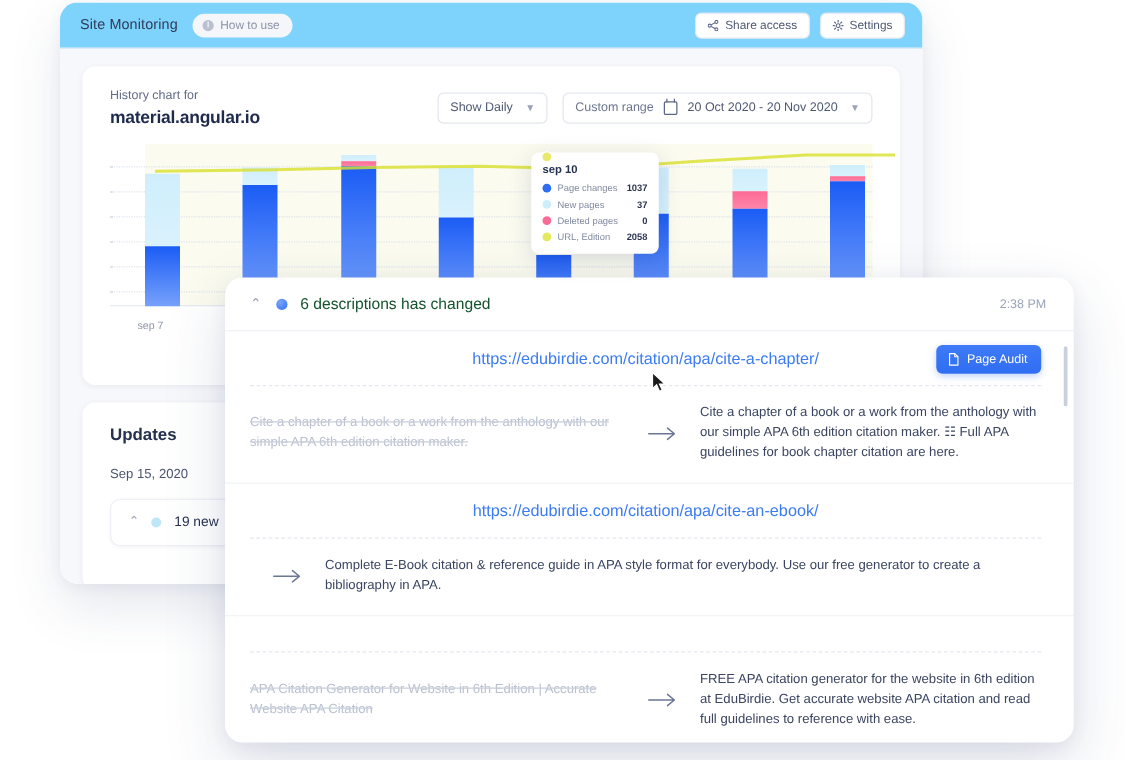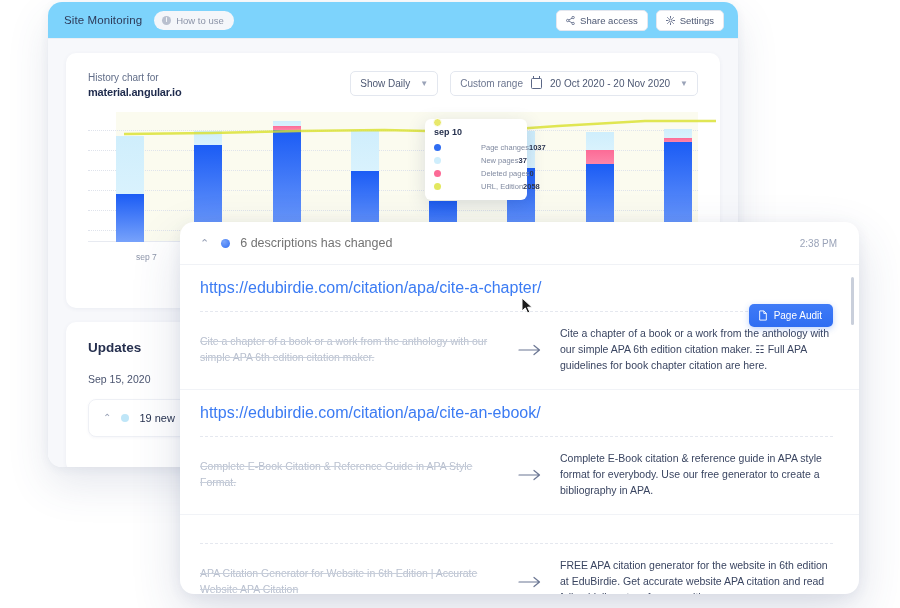--- a/index.html
+++ b/index.html
@@ -41,21 +41,21 @@
 
   .app-body{background:#f7f8fb;height:429px;padding:14px 18px 0 18px;box-sizing:border-box;}
 
   .card{
     background:#fff;border-radius:10px;box-shadow:0 1px 4px rgba(70,88,130,.07);
     position:relative;
   }
   .chart-card{height:255px;padding:18px 22px 0 22px;box-sizing:border-box;overflow:hidden;}
   .chart-head{display:flex;align-items:flex-end;}
   .chart-head-left .lbl{font-size:10px;color:#616d88;margin-bottom:3px;}
-  .chart-head-left .dom{font-size:11px;font-weight:bold;color:#1f2b4d;letter-spacing:-.2px;}
+  .chart-head-left .dom{font-size:14px;font-weight:bold;color:#1f2b4d;letter-spacing:-.2px;}
   .chart-head-right{margin-left:auto;display:flex;gap:12px;padding-bottom:2px;}
   .sel{
     border:1px solid #e3e7ef;border-radius:5px;background:#fff;height:25px;box-sizing:border-box;
     display:inline-flex;align-items:center;padding:0 9px;font-size:10px;color:#4d5873;gap:8px;
   }
   .sel .caret{color:#9aa3b8;font-size:8px;margin-left:2px;}
   .sel .muted{color:#6c7690;}
   .cal{width:9px;height:9px;border:1.2px solid #5b6786;border-radius:1.5px;position:relative;display:inline-block;}
   .cal:before{content:"";position:absolute;left:1px;top:-2.6px;width:1.2px;height:2.4px;background:#5b6786;}
   .cal:after{content:"";position:absolute;right:1px;top:-2.6px;width:1.2px;height:2.4px;background:#5b6786;}
@@ -76,21 +76,21 @@
 
   
   .tooltip{
     position:absolute;left:337px;top:7px;width:102px;background:#fff;border-radius:6px;
     box-shadow:0 5px 18px rgba(50,66,110,.17);padding:8px 9px 9px 9px;box-sizing:border-box;z-index:5;
   }
   .tt-title{font-size:9px;font-weight:bold;color:#27324f;margin-bottom:6px;}
   .tt-row{display:flex;align-items:center;margin-bottom:4px;font-size:7.5px;color:#7b melhor;}
   .tt-row{color:#808aa0;}
   .tt-dot{width:7px;height:7px;border-radius:50%;margin-right:5px;flex:0 0 auto;}
-  .tt-name{white-space:nowrap;margin-left:35px;}
+  .tt-name{white-space:nowrap;}
   .tt-val{margin-left:auto;color:#2b3553;font-weight:bold;font-size:7.5px;}
   .tt-anchor{position:absolute;left:345px;top:6px;width:7px;height:7px;border-radius:50%;
      background:#e8e86a;border:1.5px solid #fff;z-index:6;}
 
   
   .updates-card{margin-top:14px;height:150px;padding:18px 22px;box-sizing:border-box;}
   .updates-title{font-size:13.5px;font-weight:bold;color:#26304f;}
   .updates-date{font-size:10.5px;color:#4b5570;margin-top:18px;}
   .upd-item{
     margin-top:14px;background:#fff;border:1px solid #eef0f5;border-radius:8px;height:36px;
@@ -104,35 +104,35 @@
   .front-panel{
     position:absolute;left:180px;top:222px;width:679px;height:372px;background:#fff;
     border-radius:14px;box-shadow:0 20px 50px rgba(52,70,120,.16), 0 3px 14px rgba(52,70,120,.08);
     overflow:hidden;
   }
   .fp-head{height:42px;display:flex;align-items:center;padding:0 22px 0 20px;
            border-bottom:1px solid #f0f2f6;}
   .fp-chev{color:#97a0b5;font-size:11px;margin-right:12px;line-height:1;}
   .fp-dot{width:9px;height:9px;border-radius:50%;
      background:radial-gradient(circle at 35% 30%,#7aa5fb,#2f6df2);margin-right:10px;}
-  .fp-title{font-size:12.5px;color:#737373;}
+  .fp-title{font-size:12.5px;color:#14532d;}
   .fp-time{margin-left:auto;font-size:10px;color:#9aa3b8;}
   .fp-scroll{height:330px;overflow:hidden;position:relative;}
   .row{padding:14px 26px 16px 20px;border-bottom:1px solid #f1f3f7;position:relative;}
-  .row-url{font-size:16px;color:#3b7bf3;}
+  .row-url{font-size:13px;color:#3b7bf3;text-align:center;}
   .row-inner{display:flex;align-items:center;margin-top:14px;
              border-top:1px dashed #e5e8ef;padding-top:13px;}
   .old{width:300px;font-size:10.5px;line-height:16px;color:#b9c0cf;text-decoration:line-through;
        text-decoration-color:#c8cfdb;}
   .arrow{width:60px;display:flex;justify-content:center;padding-top:2px;}
   .new{flex:1;font-size:10.5px;line-height:16px;color:#3a4561;}
   .audit-btn{
     position:absolute;right:26px;top:11px;display:inline-flex;align-items:center;gap:6px;
     background:linear-gradient(180deg,#3f7bf7 0%,#2f6df2 100%);color:#fff;border-radius:5px;
-    padding:6px 11px 6px 9px;font-size:10px;box-shadow:0 2px 6px rgba(47,109,242,.3);margin-top:28px;
+    padding:6px 11px 6px 9px;font-size:10px;box-shadow:0 2px 6px rgba(47,109,242,.3);
   }
   .fp-sb{position:absolute;right:5px;top:12px;width:3px;height:48px;border-radius:2px;background:#c9cfdb;}
 
   .cursor{position:absolute;left:521px;top:297px;z-index:20;}
 </style>
 </head>
 <body>
 
 <div class="stage">
 
@@ -232,21 +232,21 @@
               <div class="seg-new" style="height:9px"></div>
               <div class="seg-del" style="height:4px"></div>
               <div class="seg-chg" style="height:100px"></div>
             </div>
           </div>
 
           <svg class="totline" viewBox="0 0 610 60" preserveAspectRatio="none">
             <path d="M8 22 L95 21 L182 19 L268 18 L355 20 L442 14 L529 9 L600 9" fill="none" stroke="#d9e02f" stroke-width="2.4" opacity=".82"></path>
           </svg>
 
-          <div class="xlabel" style="left:48px;margin-top:16px;">sep 7</div>
+          <div class="xlabel" style="left:22px;margin-top:16px;">sep 7</div>
 
           <div class="tt-anchor"></div>
           <div class="tooltip">
             <div class="tt-title">sep 10</div>
             <div class="tt-row">
               <span class="tt-dot" style="background:#2f6df2"></span>
               <span class="tt-name">Page changes</span>
               <span class="tt-val">1037</span>
             </div>
             <div class="tt-row">
@@ -307,21 +307,20 @@
               <path d="M1 6h20M16 1.5 21.5 6 16 10.5" fill="none" stroke="#6b7693" stroke-width="1.2" stroke-linecap="round" stroke-linejoin="round"></path>
             </svg>
           </div>
           <div class="new">Cite a chapter of a book or a work from the anthology with our simple APA 6th edition citation maker. ☷ Full APA guidelines for book chapter citation are here.</div>
         </div>
       </div>
 
       <div class="row">
         <div class="row-url">https://edubirdie.com/citation/apa/cite-an-ebook/</div>
         <div class="row-inner">
-          <div class="old">Complete E-Book Citation &amp; Reference Guide in APA Style Format.</div>
           <div class="arrow">
             <svg width="24" height="12" viewBox="0 0 24 12">
               <path d="M1 6h20M16 1.5 21.5 6 16 10.5" fill="none" stroke="#6b7693" stroke-width="1.2" stroke-linecap="round" stroke-linejoin="round"></path>
             </svg>
           </div>
           <div class="new">Complete E-Book citation &amp; reference guide in APA style format for everybody. Use our free generator to create a bibliography in APA.</div>
         </div>
       </div>
 
       <div class="row">

